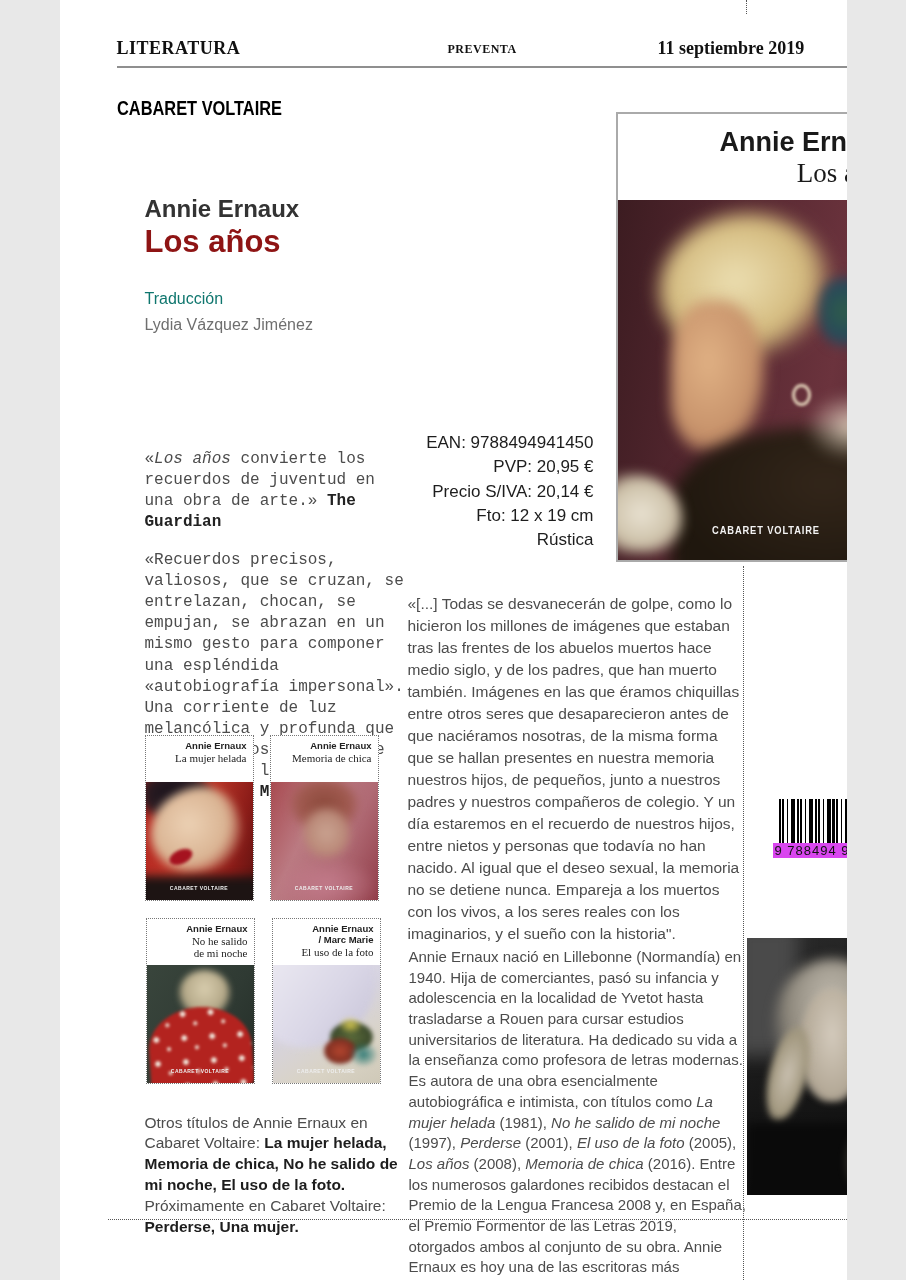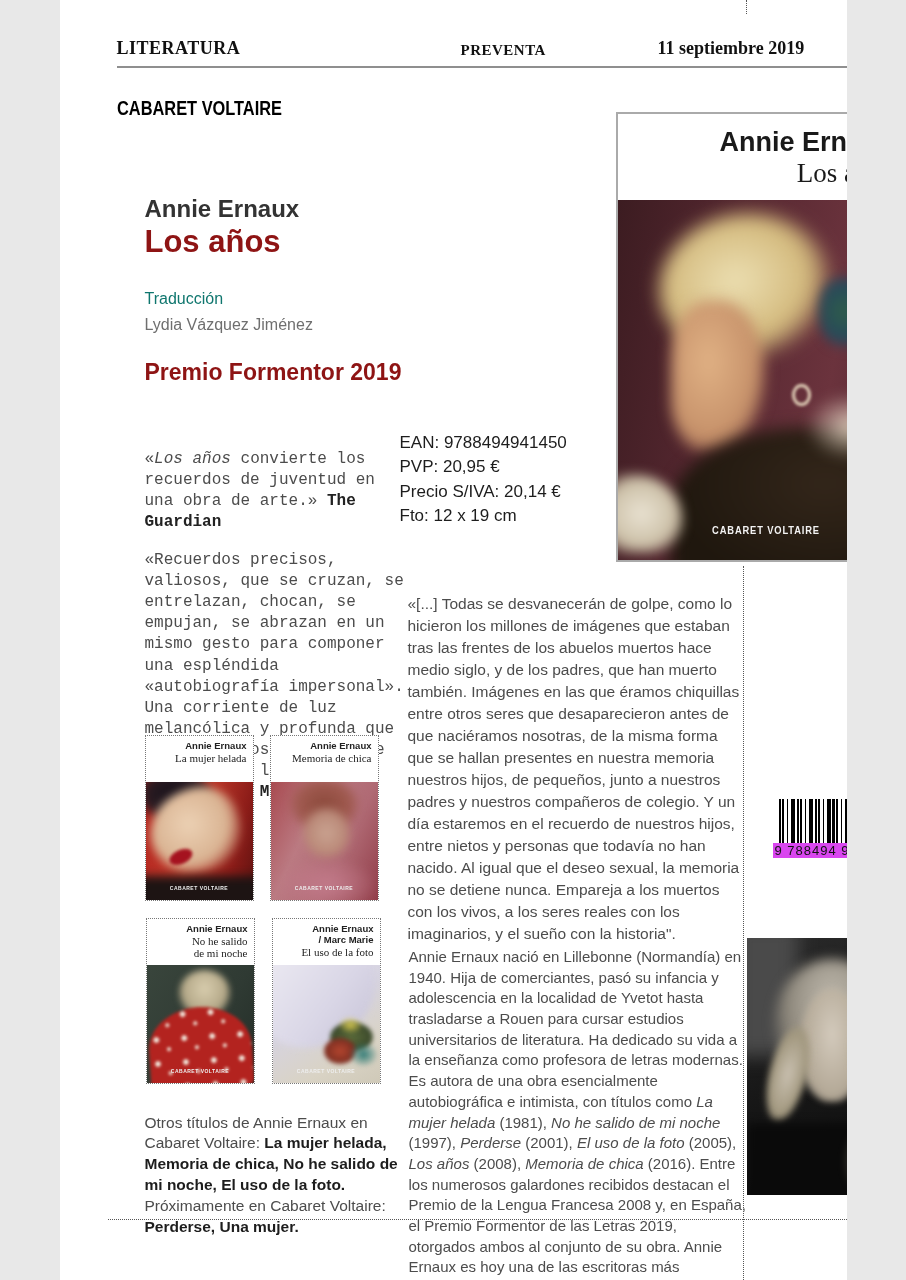--- a/index.html
+++ b/index.html
@@ -2,21 +2,21 @@
 <html><head>
 <meta charset="utf-8">
 <style>
   html,body{margin:0;padding:0;background:#e8e8e8;}
   #page{position:relative;width:787px;height:1280px;background:#ffffff;margin:0 auto;
         font-family:"Liberation Sans",sans-serif;overflow:hidden;}
 
   
   .hdr-serif{font-family:"Liberation Serif",serif;font-weight:bold;color:#111;}
   #hdr-section{position:absolute;left:57px;top:38px;font-size:18px;letter-spacing:.5px;}
-  #hdr-center{position:absolute;left:401px;top:42px;font-size:15px;letter-spacing:.5px;}
+  #hdr-center{position:absolute;left:388px;top:42px;font-size:12px;letter-spacing:.5px;}
   #hdr-date{position:absolute;left:598px;top:38px;font-size:18px;}
   #hdr-rule{position:absolute;left:57px;top:66px;width:792px;height:2px;background:#8f8f8f;}
 
   
   #logo{position:absolute;left:800px;top:8px;width:62px;height:52px;text-align:center;}
   .hat-crown{position:absolute;left:19px;top:4px;width:22px;height:13px;background:#fdfdfd;
              border:2px solid #111;border-radius:9px 11px 2px 2px;}
   .hat-band{position:absolute;left:18px;top:13px;width:26px;height:6px;background:#111;border-radius:1px;}
   .hat-brim{position:absolute;left:13px;top:18px;width:36px;height:6px;background:#111;border-radius:50%;transform:rotate(-4deg);}
   .logo-eye{position:absolute;top:28px;width:3px;height:3px;background:#111;border-radius:50%;}
@@ -35,21 +35,21 @@
   #trad-label{position:absolute;left:85px;top:290px;font-size:16px;color:#0f766e;}
   #trad-name{position:absolute;left:85px;top:316px;font-size:16px;color:#6f6f6f;}
   #award{position:absolute;left:85px;top:359px;font-size:23px;font-weight:bold;color:#8e1414;}
 
   .quote{position:absolute;left:85px;width:266px;font-size:16px;line-height:1.32;color:#4c4c4c;font-family:Liberation Mono, monospace;}
   #quote1{top:433px;}
   #quote2{top:534px;}
   .quote b{color:#222;}
 
   
-  #specs{position:absolute;left:340px;top:431px;width:194px;
+  #specs{position:absolute;left:340px;top:431px;width:194px;text-align:right;
          font-size:17px;line-height:1.43;color:#1d1d1d;}
 
   
   #excerpt{position:absolute;left:348px;top:577px;width:336px;font-size:15.5px;line-height:1.42;color:#4c4c4c;}
   #bio{position:absolute;left:349px;top:932px;width:338px;font-size:15px;line-height:1.38;color:#4c4c4c;}
 
   
   #otros{position:absolute;left:85px;top:1097px;width:268px;font-size:15.5px;line-height:1.35;color:#4c4c4c;}
   #otros b{color:#1d1d1d;}
 
@@ -186,30 +186,30 @@
     <div class="logo-tie"></div>
     <div id="logo-caption">Machado Grupo de Distribución S.L.</div>
   </div>
 
   <div id="publisher">CABARET VOLTAIRE</div>
 
   <div id="author-h">Annie Ernaux</div>
   <div id="title-h">Los años</div>
   <div id="trad-label">Traducción</div>
   <div id="trad-name">Lydia Vázquez Jiménez</div>
-  <div id="award">Premio Formentor 2019</div>
 
   <p class="quote" id="quote1">«<i>Los años</i> convierte los recuerdos de juventud en una obra de arte.» <b>The Guardian</b></p>
   <p class="quote" id="quote2">«Recuerdos precisos, valiosos, que se cruzan, se entrelazan, chocan, se empujan, se abrazan en un mismo gesto para componer una espléndida «autobiografía impersonal». Una corriente de luz melancólica y profunda que hace de estos <i>años</i> uno de los mejores libros de la autora.» <b>Le Monde</b></p>
 
   <div id="specs">
     <div>EAN: 9788494941450</div>
     <div>PVP: 20,95 €</div>
     <div>Precio S/IVA: 20,14 €</div>
     <div>Fto: 12 x 19 cm</div>
+    <div>Rústica</div>
   </div>
 
   <p id="excerpt">«[...] Todas se desvanecerán de golpe, como lo hicieron los millones de imágenes que estaban tras las frentes de los abuelos muertos hace medio siglo, y de los padres, que han muerto también. Imágenes en las que éramos chiquillas entre otros seres que desaparecieron antes de que naciéramos nosotras, de la misma forma que se hallan presentes en nuestra memoria nuestros hijos, de pequeños, junto a nuestros padres y nuestros compañeros de colegio. Y un día estaremos en el recuerdo de nuestros hijos, entre nietos y personas que todavía no han nacido. Al igual que el deseo sexual, la memoria no se detiene nunca. Empareja a los muertos con los vivos, a los seres reales con los imaginarios, y el sueño con la historia".</p>
   <p id="bio">Annie Ernaux nació en Lillebonne (Normandía) en 1940. Hija de comerciantes, pasó su infancia y adolescencia en la localidad de Yvetot hasta trasladarse a Rouen para cursar estudios universitarios de literatura. Ha dedicado su vida a la enseñanza como profesora de letras modernas. Es autora de una obra esencialmente autobiográfica e intimista, con títulos como <i>La mujer helada</i> (1981), <i>No he salido de mi noche</i> (1997), <i>Perderse</i> (2001), <i>El uso de la foto</i> (2005), <i>Los años</i> (2008), <i>Memoria de chica</i> (2016). Entre los numerosos galardones recibidos destacan el Premio de la Lengua Francesa 2008 y, en España, el Premio Formentor de las Letras 2019, otorgados ambos al conjunto de su obra. Annie Ernaux es hoy una de las escritoras más reconocidas del panorama literario francés y europeo. Actualmente reside en Cergy, cerca de París.</p>
 
   <p id="otros">Otros títulos de Annie Ernaux en Cabaret Voltaire: <b>La mujer helada, Memoria de chica, No he salido de mi noche, El uso de la foto.</b> Próximamente en Cabaret Voltaire: <b>Perderse, Una mujer.</b></p>
 
   <div id="cover">
     <div id="cover-band">
       <div id="cover-author">Annie Ernaux</div>

